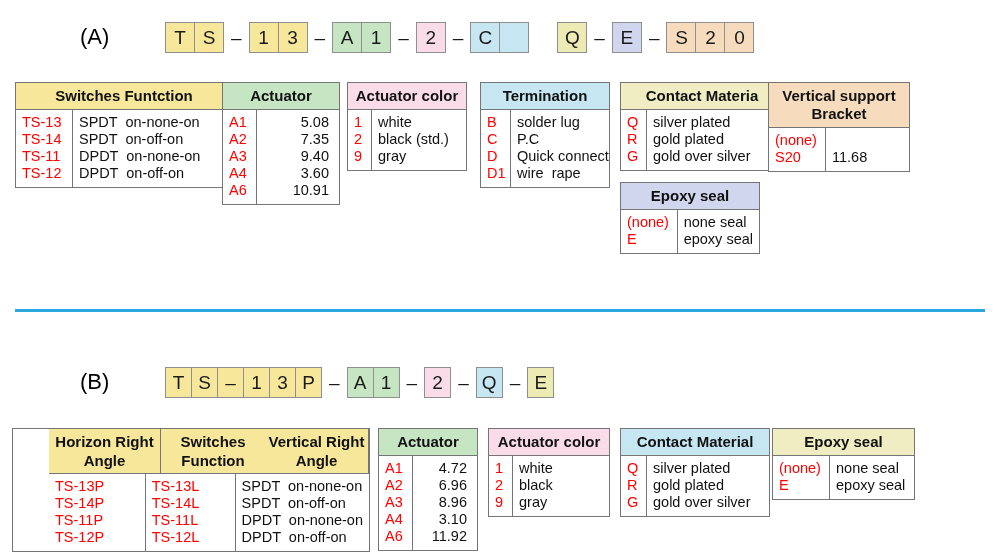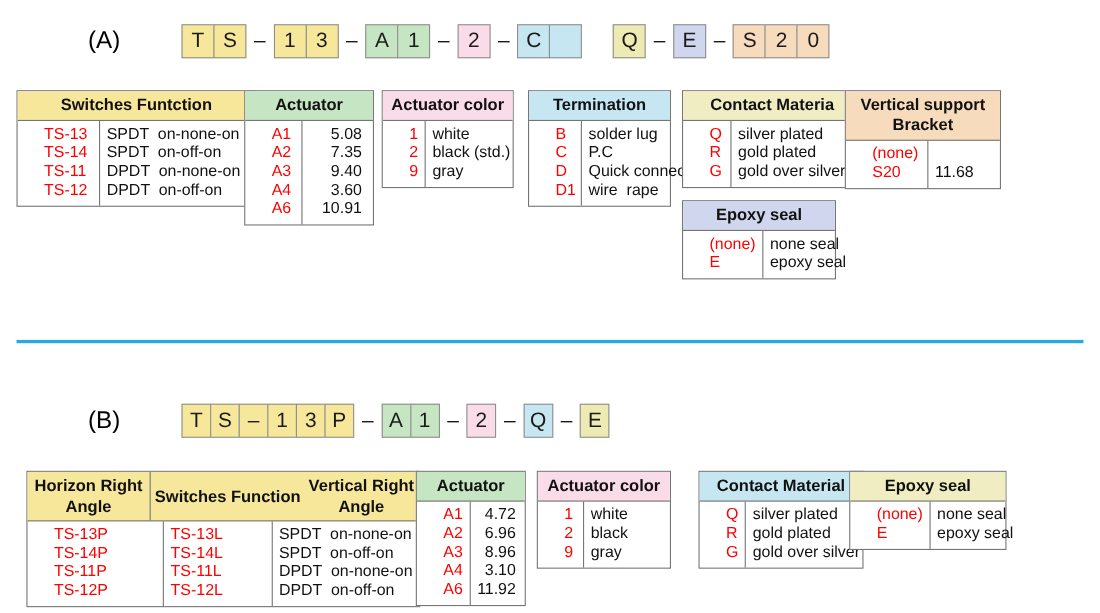--- a/index.html
+++ b/index.html
@@ -26,21 +26,21 @@
   .bg-blue     { background: var(--blue,     #c6e7f2); }
   .bg-khaki    { background: var(--khaki,    #eeeab4); }
   .bg-khaki-h  { background: var(--khaki-header, #f1edc3); }
   .bg-lavender { background: var(--lavender, #cfd6ed); }
   .bg-peach    { background: var(--peach,    #f6dcbd); }
 
   
   .tbl { position: absolute; background: #fff; border: 1px solid var(--table-border, #757575); }
   .hd  { font-weight: bold; font-size: 15px; line-height: 18px; text-align: center;
          padding: 4px 2px; border-bottom: 1px solid var(--table-border, #757575); }
-  .bd  { display: flex; align-items: stretch; margin-left: 18px; }
+  .bd  { display: flex; align-items: stretch; }
   .col { padding: 4px 0 5px; }
   .col.first { border-right: 1px solid var(--table-border, #757575); }
   .col.flex1 { flex: 1; }
   .ln  { font-size: 14.5px; line-height: 17px; padding: 0 6px; white-space: pre; min-height: 17px; }
   .col.nums .ln { text-align: right; padding-right: 10px; }
   .red .ln, .red { color: var(--code-red, #ff0000); }
 
   
   .hd3 { display: flex; align-items: stretch; border-bottom: 1px solid var(--table-border, #757575); }
   .hcell { font-weight: bold; font-size: 15px; line-height: 19px; text-align: center;
@@ -237,21 +237,21 @@
     <div class="sep">–</div>
     <div class="grp">
       <div class="cell bg-blue">Q</div>
     </div>
     <div class="sep">–</div>
     <div class="grp">
       <div class="cell bg-khaki">E</div>
     </div>
   </div>
 
-  <div class="tbl" style="left:24px; top:428px; width:358px;">
+  <div class="tbl" style="left:12px; top:428px; width:358px;padding-left:36px;">
     <div class="hd3 bg-yellow">
       <div class="hcell first" style="width:112px;">Horizon Right Angle</div>
       <div class="hcell" style="flex:1;">Switches Function</div>
       <div class="hcell mid" style="width:104px;">Vertical Right Angle</div>
     </div>
     <div class="bd">
       <div class="col first red" style="width:112px;">
         <div class="ln">TS-13P</div>
         <div class="ln">TS-14P</div>
         <div class="ln">TS-11P</div>
@@ -301,21 +301,21 @@
         <div class="ln">9</div>
       </div>
       <div class="col flex1">
         <div class="ln">white</div>
         <div class="ln">black</div>
         <div class="ln">gray</div>
       </div>
     </div>
   </div>
 
-  <div class="tbl" style="left:635px; top:428px; width:150px;">
+  <div class="tbl" style="left:620px; top:428px; width:150px;">
     <div class="hd bg-blue">Contact Material</div>
     <div class="bd">
       <div class="col first red" style="width:26px;">
         <div class="ln">Q</div>
         <div class="ln">R</div>
         <div class="ln">G</div>
       </div>
       <div class="col flex1">
         <div class="ln">silver plated</div>
         <div class="ln">gold plated</div>

